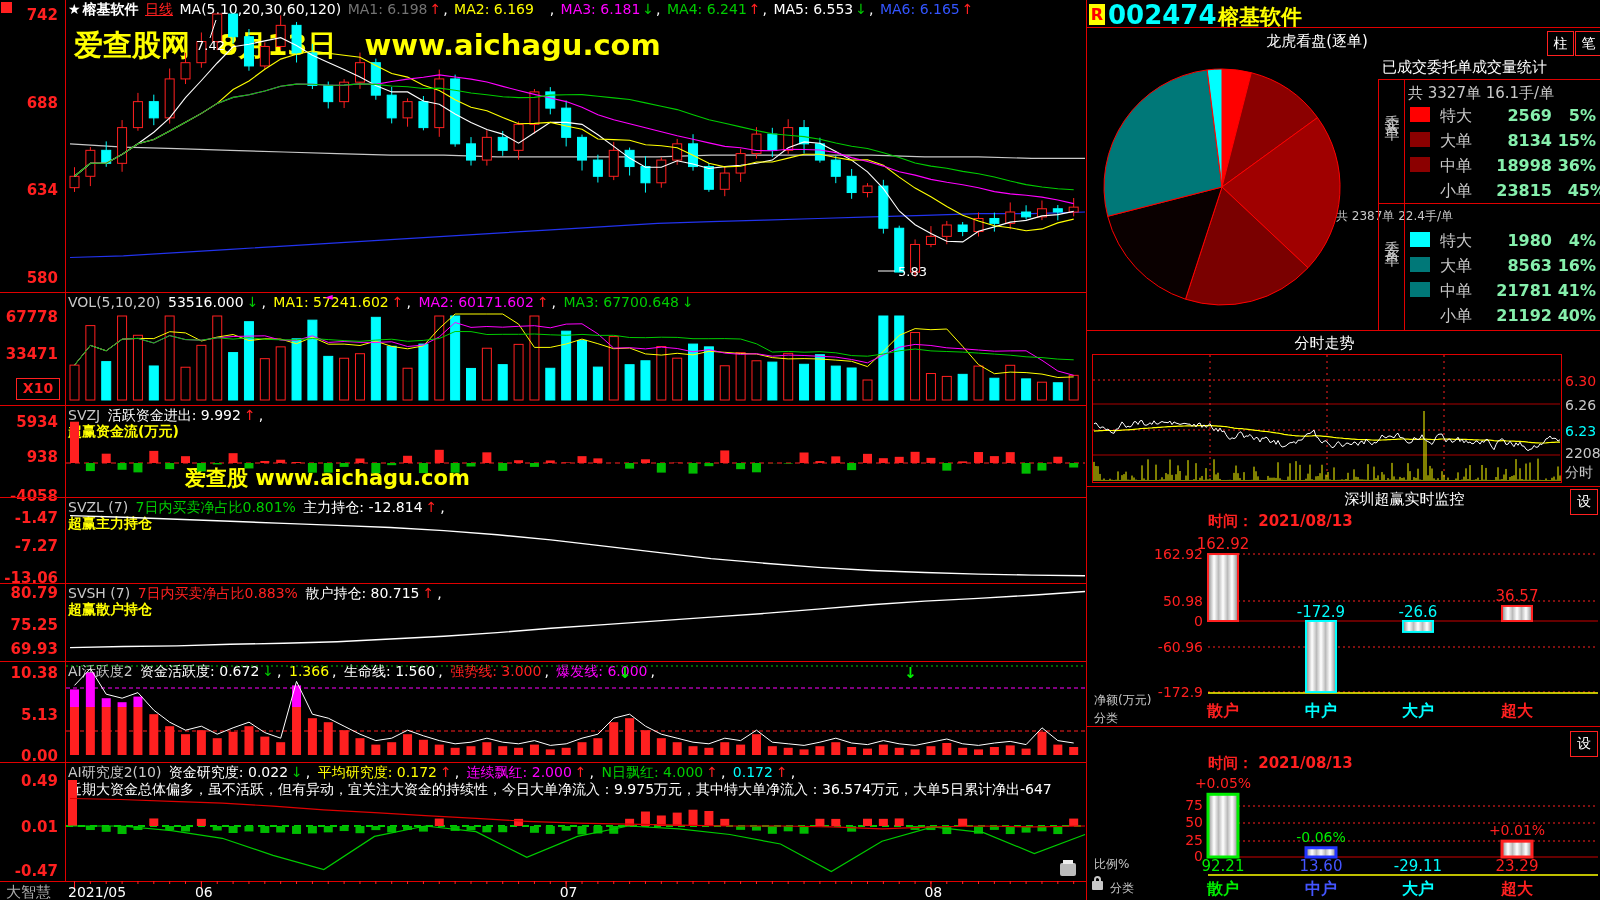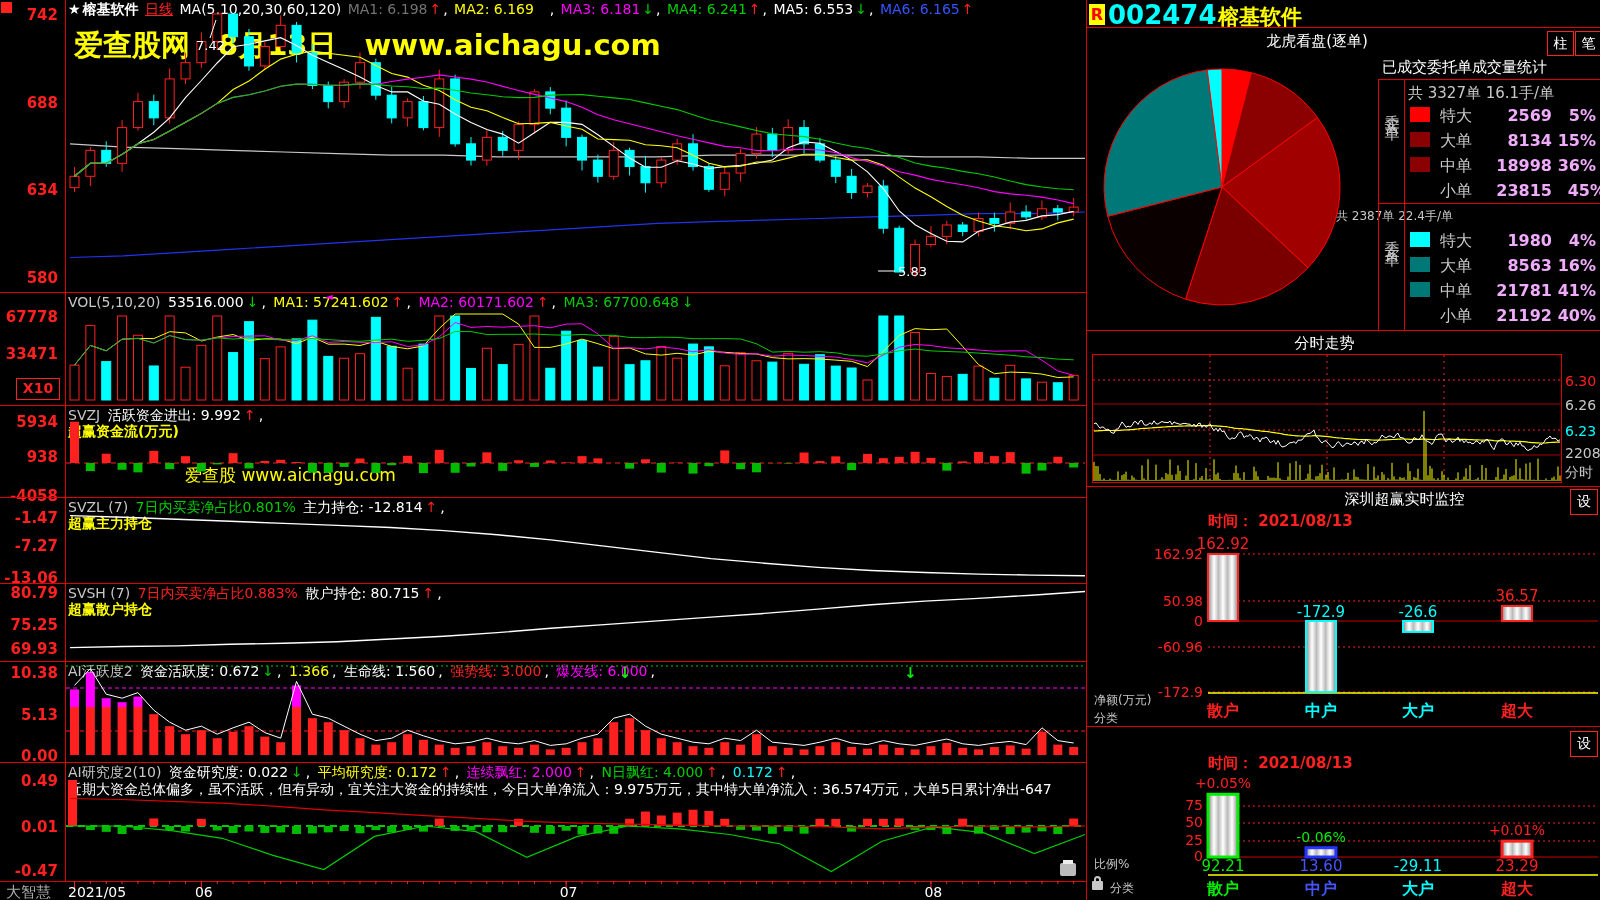--- a/index.html
+++ b/index.html
@@ -13,26 +13,26 @@
   .hdr-row{position:absolute;left:68px;top:1px;font-size:14px;white-space:nowrap;letter-spacing:0;}
   .hdr-row span{margin-right:2px;}
   .axis-lab{position:absolute;width:58px;text-align:right;color:#ff2020;font-size:15px;font-weight:bold;}
   .panel-hdr{position:absolute;left:68px;font-size:14px;white-space:nowrap;}
   .panel-hdr span{margin-right:3px;}
   .subt{position:absolute;left:68px;color:#ffff00;font-size:14px;font-weight:bold;}
   .btn{position:absolute;border:1px solid #ff2020;color:#fff;font-size:14px;text-align:center;
        line-height:22px;background:#000;cursor:pointer;}
   .wm1{position:absolute;left:74px;top:26px;color:#ffff00;font-size:29px;font-weight:bold;white-space:nowrap;}
   .wm1 span{margin-right:28px;}
-  .wm2{position:absolute;left:185px;top:464px;color:#ffff00;font-size:17px;font-weight:normal;}
+  .wm2{position:absolute;left:185px;top:464px;color:#ffff00;font-size:21px;font-weight:bold;}
   svg{position:absolute;display:block;}
   .rlab{position:absolute;left:1565px;width:34px;font-size:14px;}
   .swatch{position:absolute;width:20px;height:15px;}
   .ocell{position:absolute;font-size:16px;color:#c8c8c8;white-space:nowrap;}
-  .ocount{position:absolute;text-align:right;color:#f0abfc;font-size:16px;font-weight:bold;}
+  .ocount{position:absolute;text-align:right;color:#86efac;font-size:16px;font-weight:bold;}
   .vside{position:absolute;left:1381px;width:20px;color:#c8c8c8;font-size:15px;
          writing-mode:vertical-rl;text-orientation:upright;letter-spacing:6px;}
   .ctitle{position:absolute;color:#fff;font-size:15px;text-align:center;}
   .time-lab{position:absolute;left:1208px;color:#ff2020;font-size:15px;font-weight:bold;}
   .left-lab{position:absolute;color:#c8c8c8;font-size:12px;}
   .printer{position:absolute;left:1060px;top:863px;width:16px;height:13px;background:#bbb;border-radius:2px;}
   .printer:before{content:"";position:absolute;left:3px;top:-3px;width:10px;height:4px;background:#eee;}
   .lock{position:absolute;left:1092px;top:881px;width:11px;height:9px;background:#c8c8c8;border-radius:1px;}
   .lock:before{content:"";position:absolute;left:2px;top:-5px;width:7px;height:5px;border:2px solid #c8c8c8;
                border-bottom:none;border-radius:4px 4px 0 0;box-sizing:border-box;}

